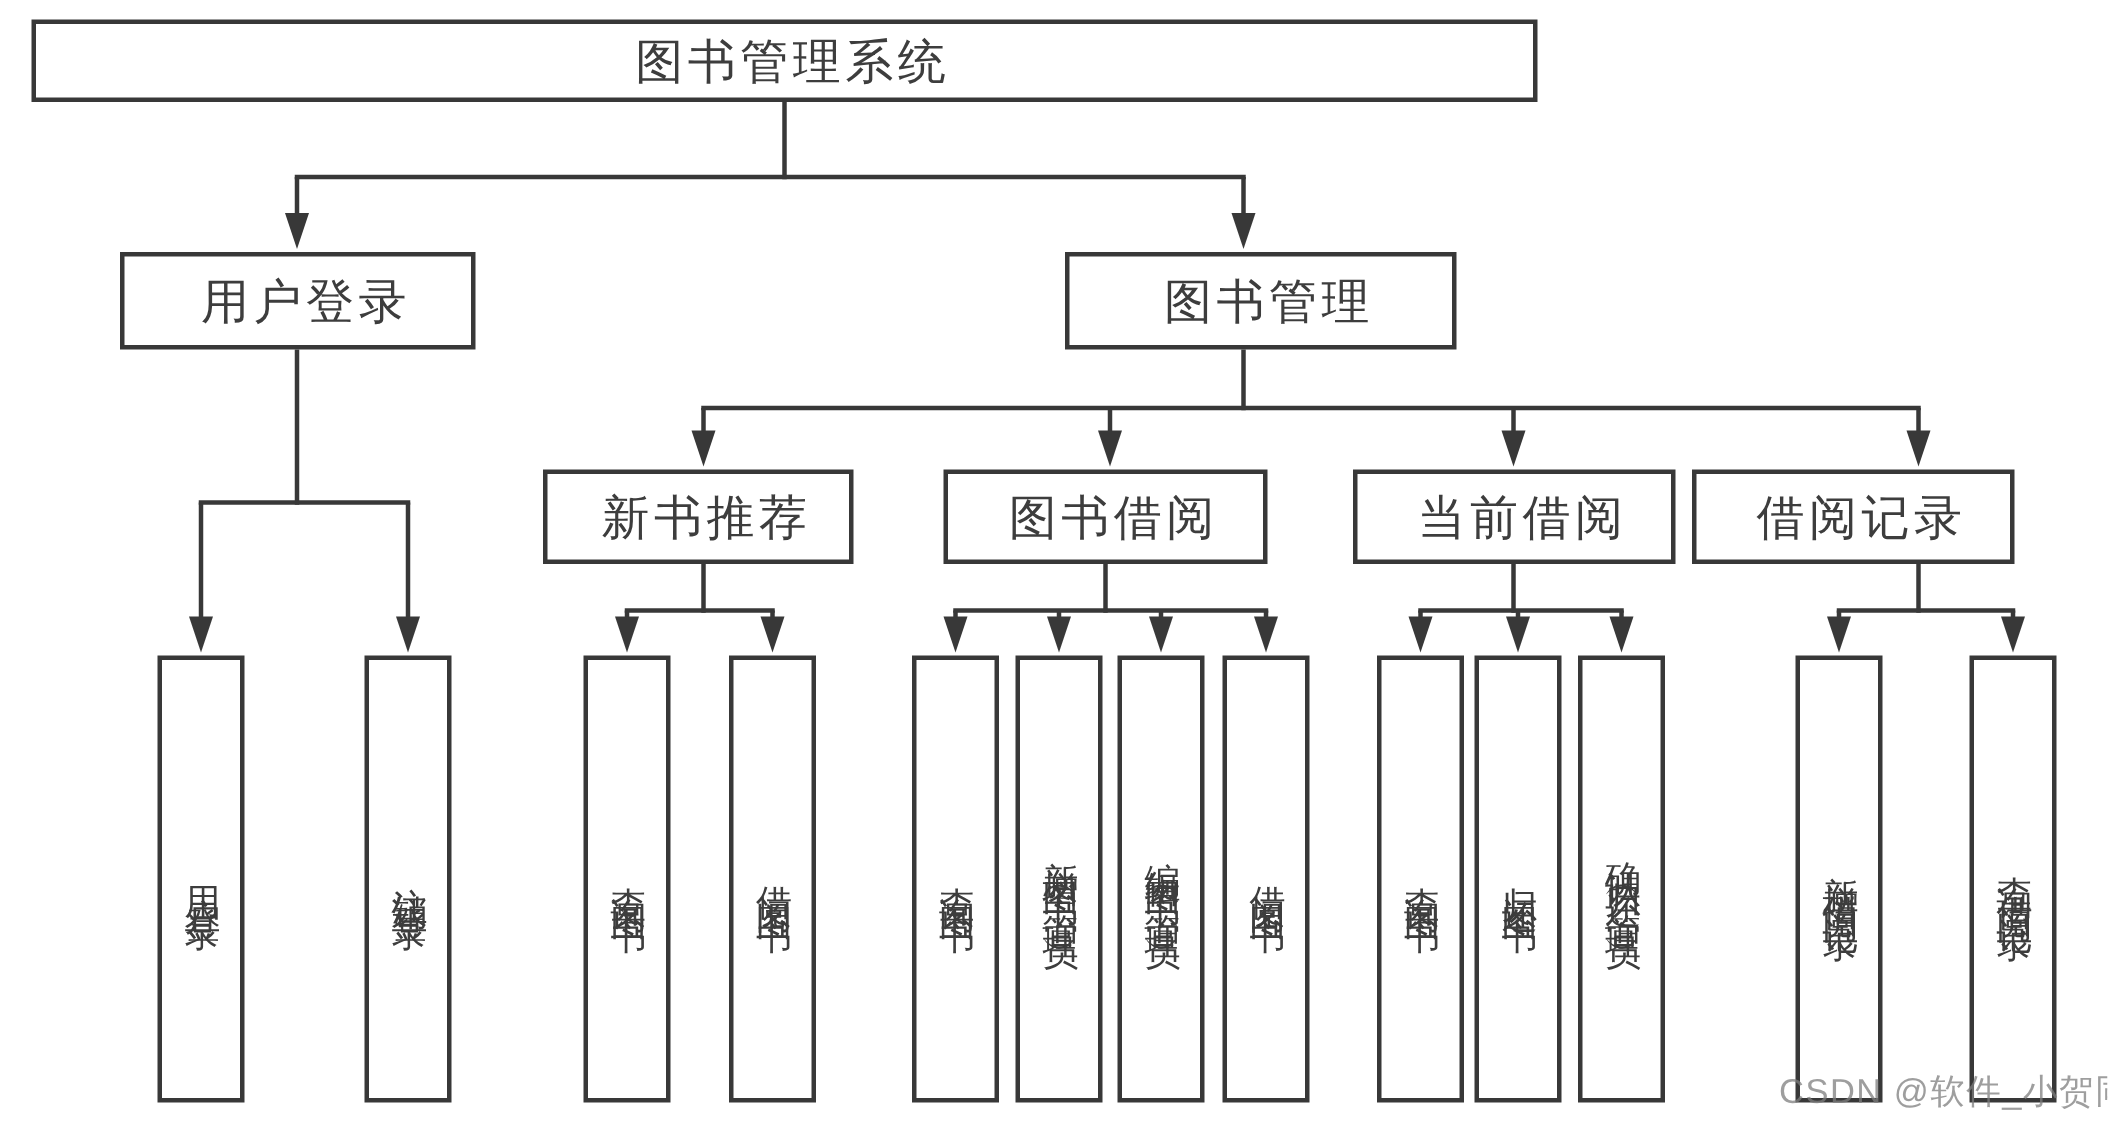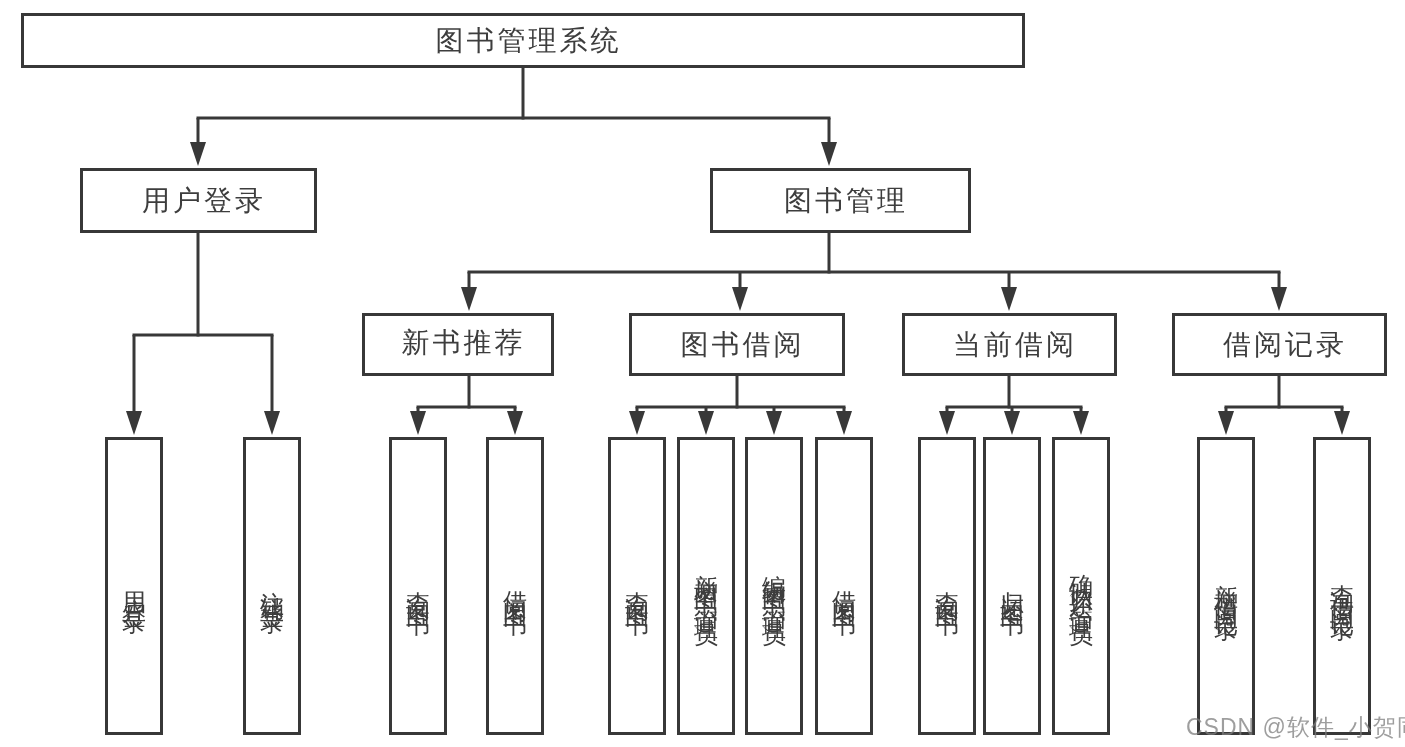--- a/index.html
+++ b/index.html
@@ -6,21 +6,21 @@
   .canvas{
     position:relative;width:1405px;height:747px;background:#ffffff;overflow:hidden;
     font-family:"Liberation Sans",sans-serif;color:#3d3d3d;
   }
   .connectors{position:absolute;left:0;top:0;z-index:1;}
   .node{
     position:absolute;box-sizing:border-box;background:#ffffff;
     border:3px solid #383838;display:flex;align-items:center;justify-content:center;
     z-index:2;
   }
-  .hnode{font-size:28px;letter-spacing:3px;line-height:1;padding-left:11px;}
+  .hnode{font-size:32px;letter-spacing:3px;line-height:1;padding-left:11px;}
   .vnode{
     writing-mode:vertical-rl;text-orientation:mixed;
     font-size:24px;letter-spacing:7px;line-height:1;
   }
   .watermark{
     position:absolute;left:1186px;top:712px;z-index:3;
     font-size:23px;letter-spacing:1px;white-space:nowrap;
     color:rgba(125,125,125,0.75);
   }
 </style>
@@ -95,24 +95,24 @@
       <polygon points="1218,411 1234,411 1226,435"></polygon>
       <polygon points="1334,411 1350,411 1342,435"></polygon>
     </g>
   </svg>
 
   <div class="node hnode" style="left:21px;top:13px;width:1004px;height:55px;">图书管理系统</div>
 
   <div class="node hnode" style="left:80px;top:168px;width:237px;height:65px;">用户登录</div>
   <div class="node hnode" style="left:710px;top:168px;width:261px;height:65px;">图书管理</div>
 
-  <div class="node hnode" style="left:362px;top:313px;width:192px;height:63px;font-family:Liberation Mono, monospace;">新书推荐</div>
+  <div class="node hnode" style="left:362px;top:313px;width:207px;height:63px;">新书推荐</div>
   <div class="node hnode" style="left:629px;top:313px;width:216px;height:63px;">图书借阅</div>
   <div class="node hnode" style="left:902px;top:313px;width:215px;height:63px;">当前借阅</div>
-  <div class="node hnode" style="left:1172px;top:313px;width:215px;height:63px;">借阅记录</div>
+  <div class="node hnode" style="left:1128px;top:313px;width:215px;height:63px;">借阅记录</div>
 
   <div class="node vnode" style="left:105px;top:437px;width:58px;height:298px;">用户登录</div>
   <div class="node vnode" style="left:243px;top:437px;width:58px;height:298px;">注销登录</div>
 
   <div class="node vnode" style="left:389px;top:437px;width:58px;height:298px;">查询图书</div>
   <div class="node vnode" style="left:486px;top:437px;width:58px;height:298px;">借阅图书</div>
 
   <div class="node vnode" style="left:608px;top:437px;width:58px;height:298px;">查询图书</div>
   <div class="node vnode" style="left:677px;top:437px;width:58px;height:298px;">新增图书（管理员）</div>
   <div class="node vnode" style="left:745px;top:437px;width:58px;height:298px;">编辑图书（管理员）</div>

